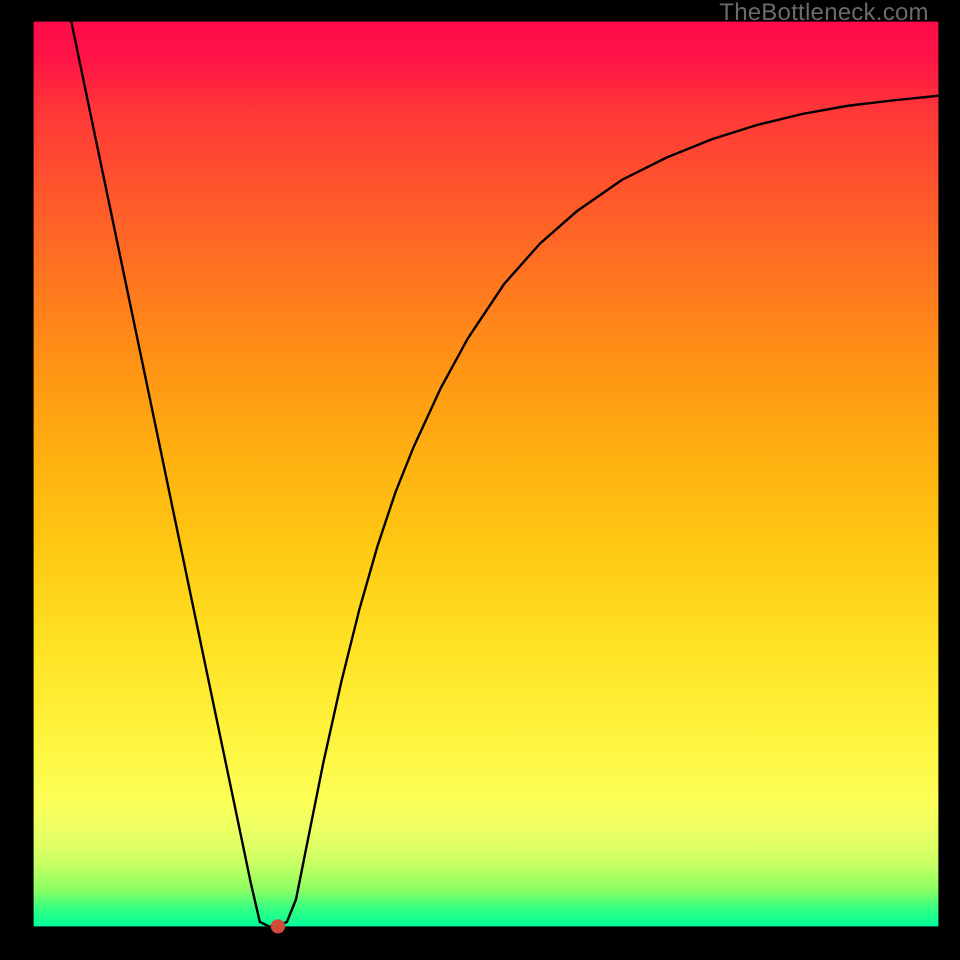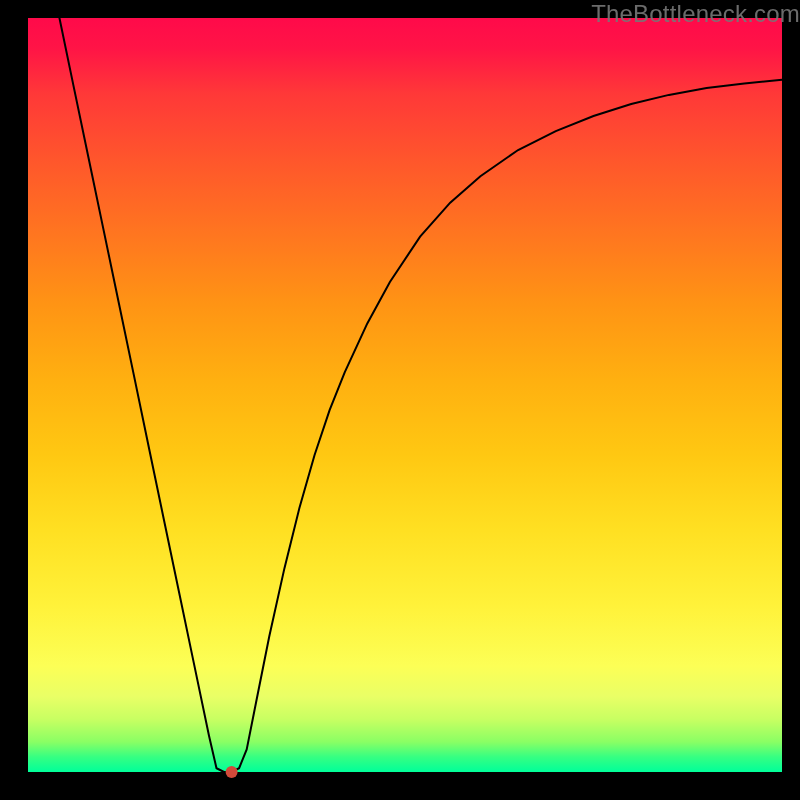--- a/index.html
+++ b/index.html
@@ -24,24 +24,24 @@
       #fff23a 78%,
       #fcff56 86%,
       #e9ff66 90%,
       #c8ff62 93%,
       #8aff64 96%,
       #36ff82 98%,
       #00ff9a 100%);
   }
   .watermark {
     position: absolute;
-    right: 0;
+    right: 26px;
     top: 0px;
     color: #777;
-    font-size: 24px;
+    font-size: 20px;
     font-weight: 500;
     letter-spacing: 0.2px;
     opacity: 0.9;
     user-select: none;
   }
   svg.plot {
     position: absolute;
     left: 28px;
     top: 18px;
     width: 754px;

